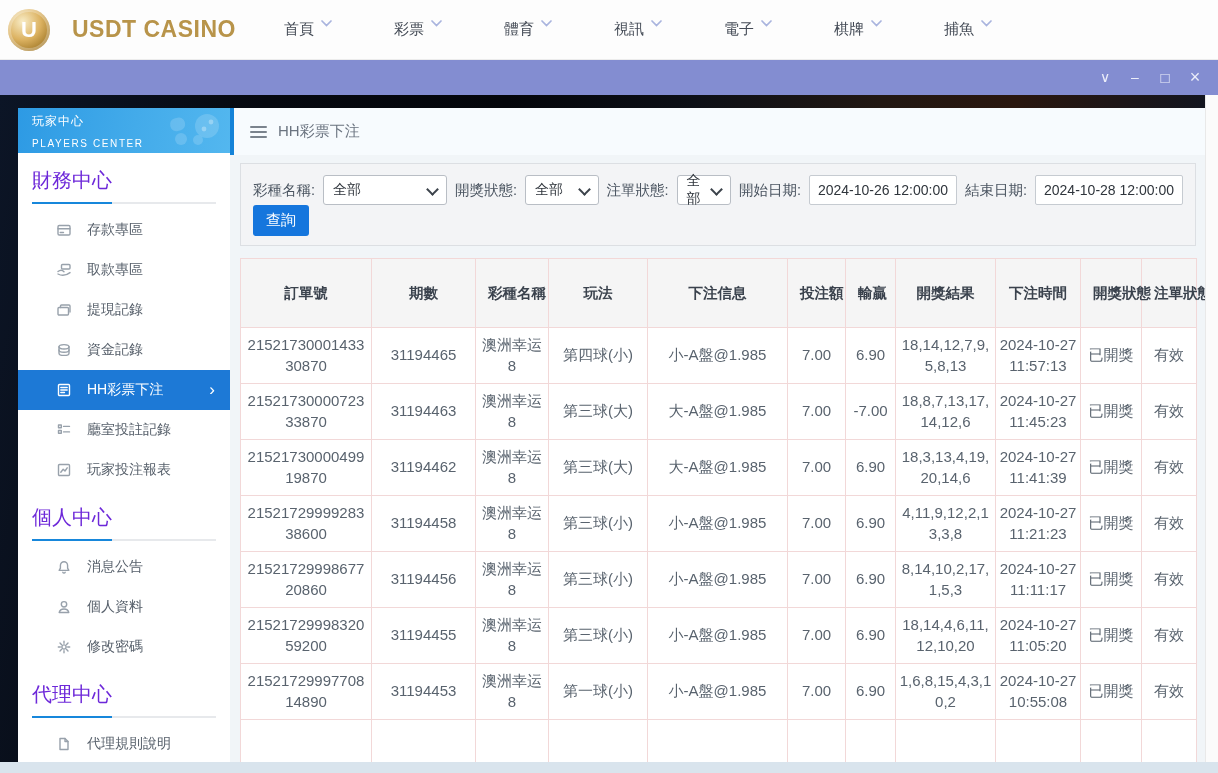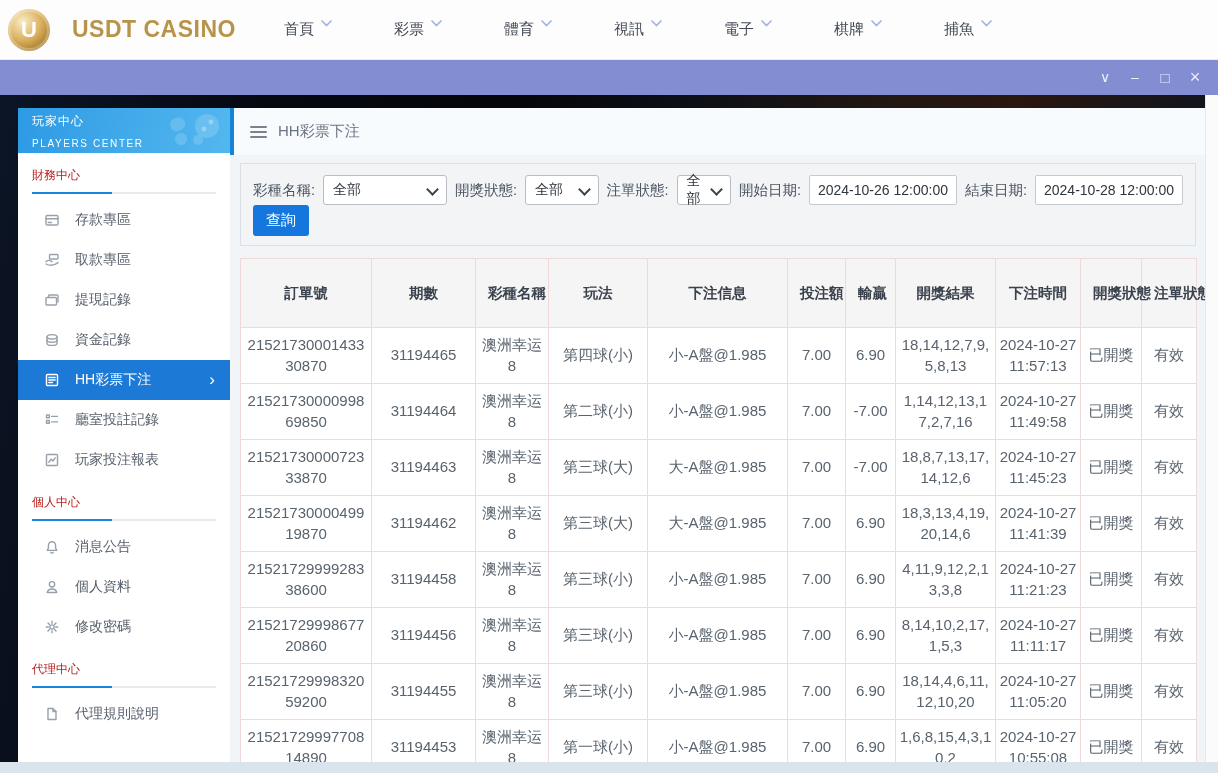--- a/index.html
+++ b/index.html
@@ -30,25 +30,25 @@
     background:linear-gradient(100deg,#0c1526 0%,#060910 20%,#04060b 38%,#0d1017 52%,
                #221813 66%,#2a170f 76%,#101521 92%,#0a0e18 100%)}
 
   
   .sidebar{position:absolute;left:18px;top:13px;width:212px;bottom:11px;background:#fff;overflow:hidden}
   .sb-header{position:relative;height:45px;color:#fff;overflow:hidden;
              background:linear-gradient(100deg,#2d9ae4,#43abea 55%,#53b7ef)}
   .sb-title{font-size:12px;margin:5px 0 8px 14px;letter-spacing:1px}
   .sb-sub{font-size:10px;margin:1px 0 0 14px;letter-spacing:1.6px}
   .sb-gamepad{position:absolute;right:8px;top:4px}
-  .sb-section-title{font-size:12px;color:#b91c1c;margin:14px 14px 8px}
+  .sb-section-title{font-size:20px;color:#6d28d9;margin:14px 14px 8px}
   .sb-underline{height:2px;background:#e7e9ec;margin:0 14px;position:relative}
   .sb-underline::before{content:"";position:absolute;left:0;top:0;width:80px;height:2px;background:#1787db}
   .sb-items{list-style:none;margin:6px 0 0;padding:0}
-  .sb-item{position:relative;height:40px;display:flex;align-items:center;padding-left:26px;
+  .sb-item{position:relative;height:40px;display:flex;align-items:center;padding-left:38px;
            font-size:14px;color:#57606b;cursor:pointer}
   .sb-item svg{margin-right:15px;color:#98a1ab;flex:none}
   .sb-item.active{background:#1d79d6;color:#fff}
   .sb-item.active svg{color:#fff}
   .sb-item.active::after{content:"›";position:absolute;right:15px;font-size:17px;color:#fff}
 
   
   .content{position:absolute;left:230px;top:13px;right:13px;bottom:11px;background:#f1f5f8;overflow:hidden}
   .breadcrumb{height:47px;background:#f7fbfe;border-left:4px solid #1583d8;
               display:flex;align-items:center;padding-left:16px;box-sizing:border-box}
@@ -342,33 +342,20 @@
               <td>第四球(小)</td>
               <td>小-A盤@1.985</td>
               <td>7.00</td>
               <td>6.90</td>
               <td>18,14,12,7,9,5,8,13</td>
               <td>2024-10-27 11:57:13</td>
               <td>已開獎</td>
               <td>有效</td>
             </tr>
             <tr>
-              <td>2152173000099869850</td>
-              <td>31194464</td>
-              <td>澳洲幸运8</td>
-              <td>第二球(小)</td>
-              <td>小-A盤@1.985</td>
-              <td>7.00</td>
-              <td>-7.00</td>
-              <td>1,14,12,13,17,2,7,16</td>
-              <td>2024-10-27 11:49:58</td>
-              <td>已開獎</td>
-              <td>有效</td>
-            </tr>
-            <tr>
               <td>2152173000072333870</td>
               <td>31194463</td>
               <td>澳洲幸运8</td>
               <td>第三球(大)</td>
               <td>大-A盤@1.985</td>
               <td>7.00</td>
               <td>-7.00</td>
               <td>18,8,7,13,17,14,12,6</td>
               <td>2024-10-27 11:45:23</td>
               <td>已開獎</td>

